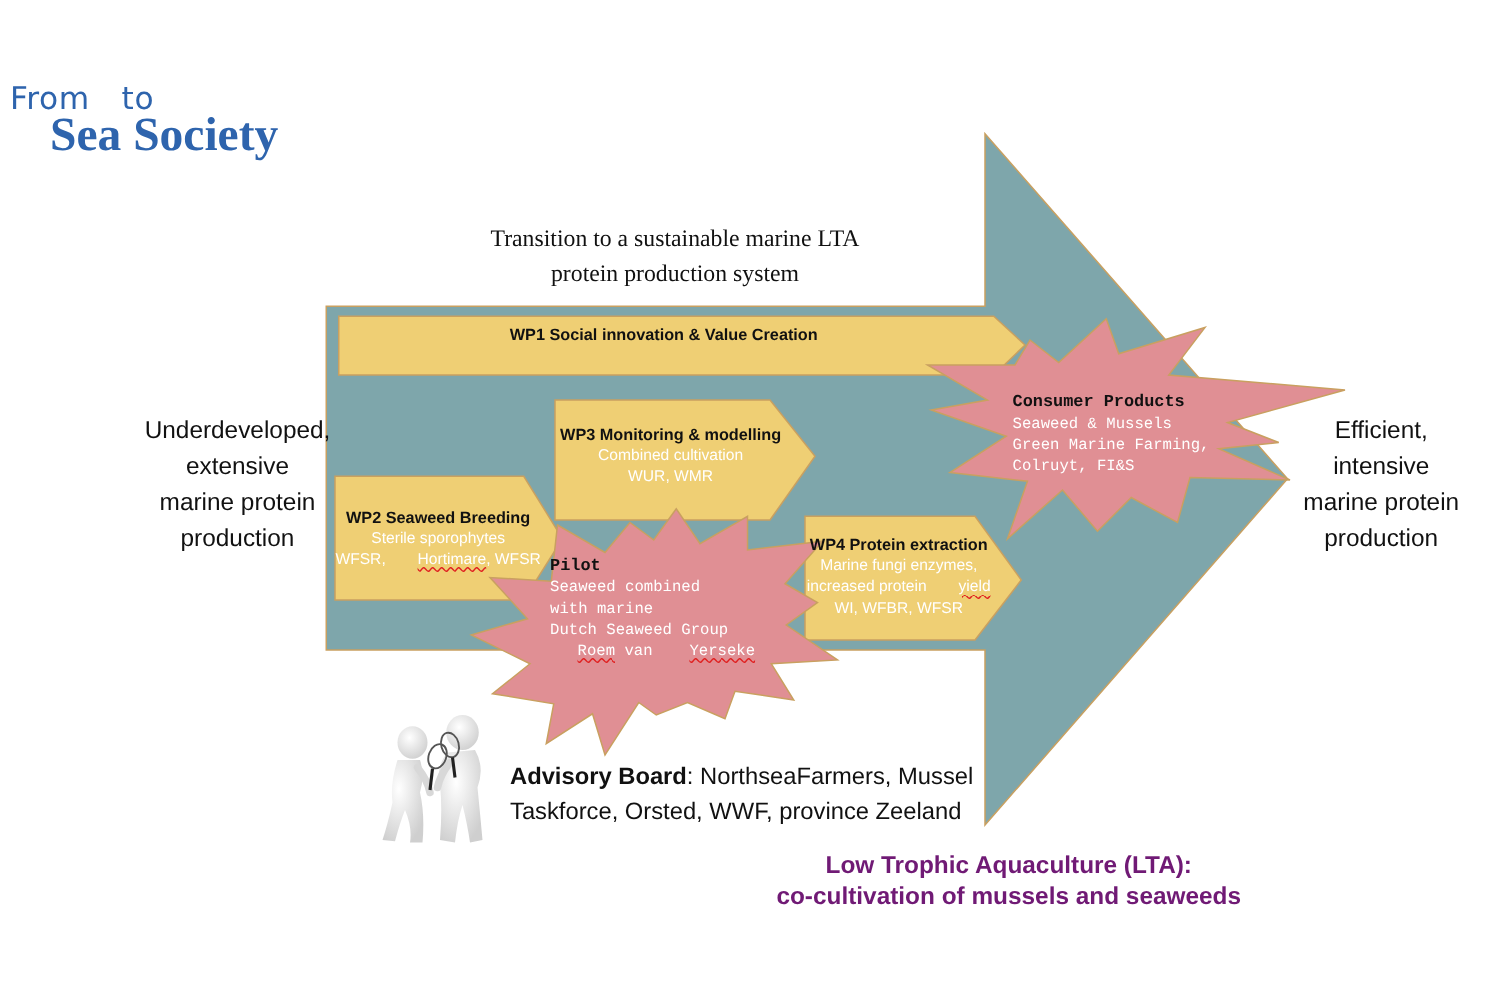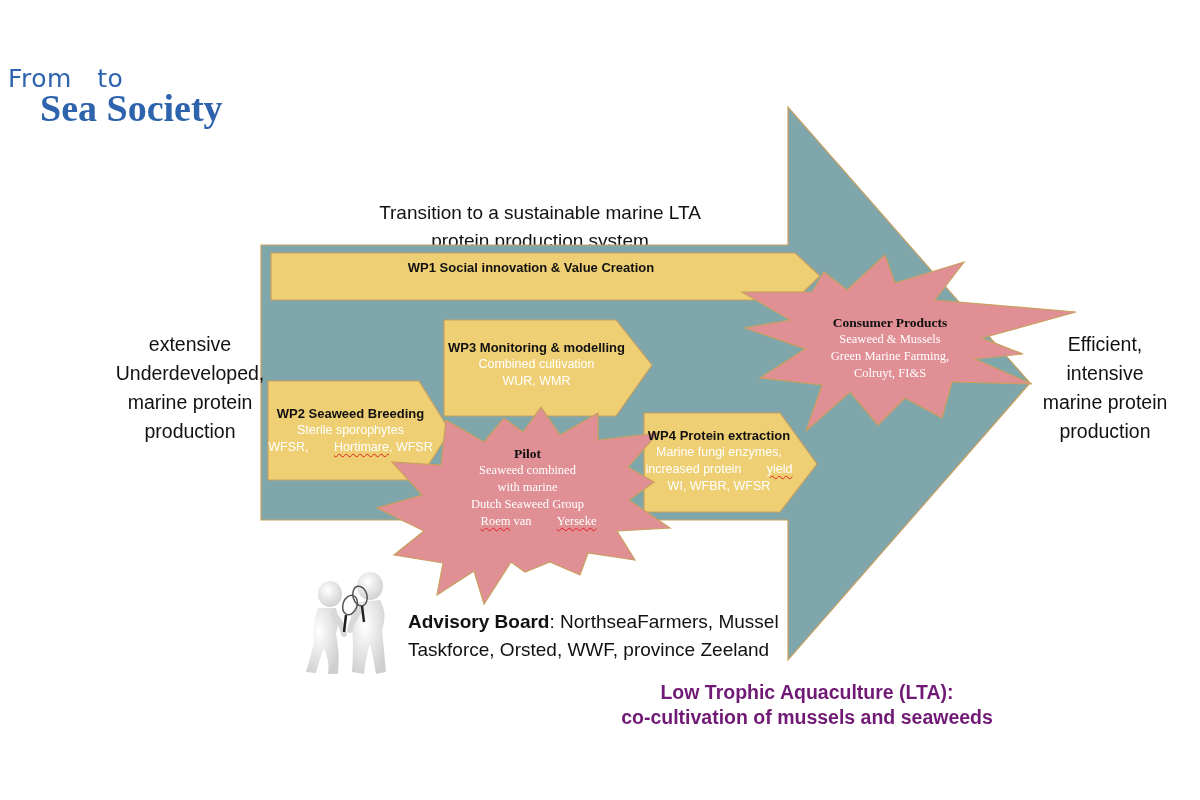--- a/index.html
+++ b/index.html
@@ -1,24 +1,24 @@
 <!DOCTYPE html>
 <html><head>
 <meta charset="utf-8">
 <style>
   html, body { margin:0; padding:0; background:#ffffff; }
   body { width:1200px; height:800px; position:relative; overflow:hidden; font-family:"DejaVu Sans", sans-serif; }
   .abs { position:absolute; }
   .logo-from { left:8px; top:64px; font-size:25px; color:#2e64ad; font-family:"DejaVu Sans", sans-serif; letter-spacing:0.5px; }
   .logo-sea { left:40px; top:86px; font-size:38px; font-weight:bold; color:#2e64ad; font-family:Liberation Serif, serif; }
   .side-text { font-family:"Liberation Sans", sans-serif; font-size:19.5px; color:#111; text-align:center; line-height:29px; }
-  .transition { left:330px; top:178px; width:420px; font-family:Liberation Sans, sans-serif; font-size:19px; color:#111; text-align:center; line-height:28px;margin-top:21px; }
+  .transition { left:330px; top:178px; width:420px; font-family:Liberation Serif, serif; font-size:19px; color:#111; text-align:center; line-height:28px; }
   .box-text { font-family:Liberation Sans, sans-serif; text-align:center; color:#fff; font-size:12.5px; line-height:17px; }
   .box-text .bt { color:#111; font-weight:bold; font-size:13px; }
-  .star-text { font-family:Liberation Serif, serif; text-align:center; color:#fff; font-size:12.5px; line-height:17px; }
+  .star-text { font-family:Liberation Mono, monospace; color:#fff; font-size:12.5px; line-height:17px; }
   .star-text .bt { color:#111; font-weight:bold; font-size:13.5px; }
   .sq { text-decoration: underline wavy #e02020; text-decoration-thickness:1px; text-underline-offset:2px;padding-left:22px; }
   .advisory { left:408px; top:608px; font-family:"Liberation Sans", sans-serif; font-size:19px; color:#111; line-height:28px; }
   .advisory b { font-weight:bold; }
   .lta { left:577px; top:680px; width:460px; text-align:center; font-family:"Liberation Sans", sans-serif; font-weight:bold; font-size:19.5px; color:#701a75; line-height:25px; }
 </style>
 </head>
 <body>
 
 <div class="abs logo-from" style="white-space:pre;">From   to</div>
@@ -40,22 +40,22 @@
   <polygon points="444,320 616,320 652,365 616,416 444,416" fill="#efcf74" stroke="#c9a060" stroke-width="1.2"></polygon>
 
   <polygon points="268,381 419,381 450,431 419,480 268,480" fill="#efcf74" stroke="#c9a060" stroke-width="1.2"></polygon>
 
   <polygon points="644,413 780,413 817,464 780,512 644,512" fill="#efcf74" stroke="#c9a060" stroke-width="1.2"></polygon>
 
   <polygon points="446,420 484,442 504,418 523,432 541,407 560,435 598,413 598,440 658,433 628,467 654,482 629,500 670,528 617,531 635,560 588,553 580,575 550,562 525,572 511,562 484,604 474,571 437,595 443,563 394,555 424,531 377,508 422,495 392,462 441,465" fill="#e08f94" stroke="#c9a060" stroke-width="1.2"></polygon>
 </svg>
 
 <div class="abs side-text" style="left:95px;top:330px;width:190px;">
+  <div>Underdeveloped,</div>
   <div>extensive</div>
-  <div>Underdeveloped,</div>
   <div>marine protein</div>
   <div>production</div>
 </div>
 
 <div class="abs side-text" style="left:1025px;top:330px;width:160px;">
   <div>Efficient,</div>
   <div>intensive</div>
   <div>marine protein</div>
   <div>production</div>
 </div>

